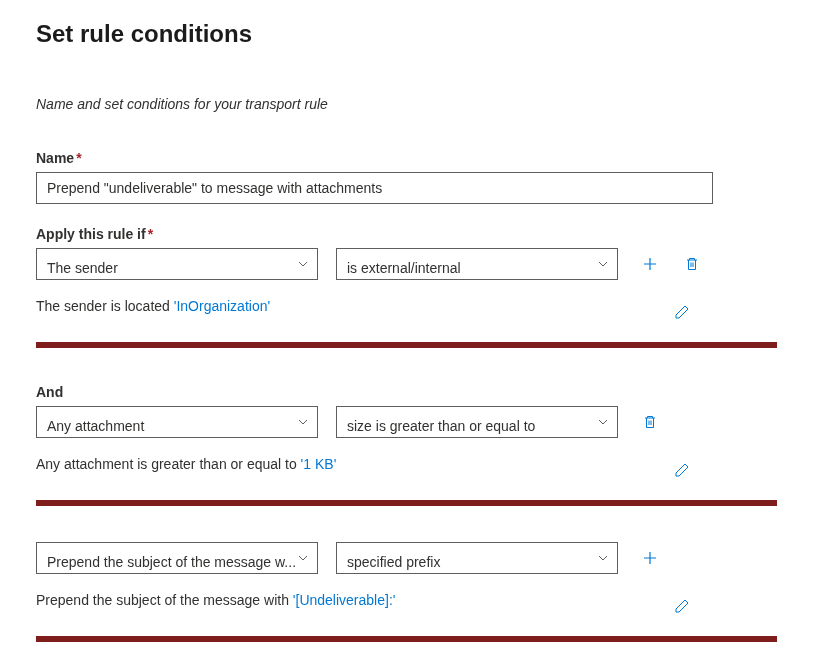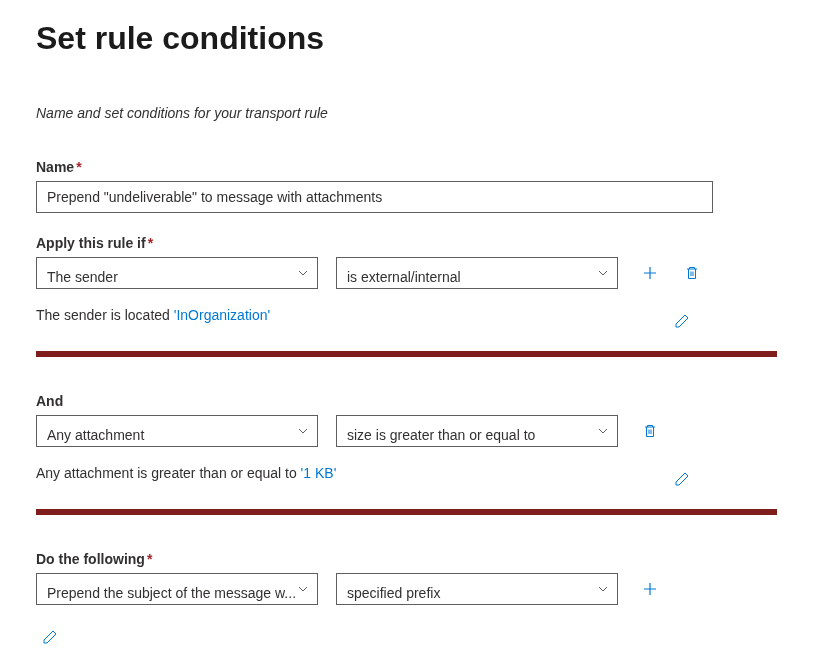--- a/index.html
+++ b/index.html
@@ -4,21 +4,21 @@
   <style>
     * { box-sizing: border-box; margin: 0; padding: 0; }
     body {
       font-family: "Segoe UI", -apple-system, Arial, sans-serif;
       font-size: 14px;
       color: #323130;
       padding: 20px 36px;
       width: 813px;
     }
     h1 {
-      font-size: 32px;
+      font-size: 24px;
       font-weight: 700;
       color: #1b1b1b;
       margin-bottom: 48px;
     }
     .subtitle {
       font-size: 14px;
       color: #323130;
       margin-bottom: 38px;
       font-style: italic;
     }
@@ -212,23 +212,20 @@
     </div>
     <button class="icon-btn">
       <svg width="16" height="16" viewBox="0 0 16 16">
           <path d="M11 2 L14 5 L5 14 L2 14 L2 11 Z" stroke="#0078d4" stroke-width="1" fill="none"></path>
         </svg>
     </button>
   </div>
 </div>
 
 <div class="rule-block">
-  <div class="field-label">
-    <span>Do the following</span><span class="required">*</span>
-  </div>
   <div class="row">
     <div class="select-wrap">
       <div class="select-box">
         <span>Prepend the subject of the message w...</span>
       </div>
       <span class="chev">
         <svg width="12" height="12" viewBox="0 0 12 12">
             <path d="M2 4 L6 8 L10 4" stroke="#605e5c" stroke-width="1" fill="none"></path>
           </svg>
       </span>
@@ -245,19 +242,22 @@
     </div>
     <div class="icons">
       <button class="icon-btn">
         <svg width="16" height="16" viewBox="0 0 16 16">
             <path d="M8 2 V14 M2 8 H14" stroke="#0078d4" stroke-width="1.2"></path>
           </svg>
       </button>
     </div>
   </div>
   <div class="summary-row">
+    <div class="summary-text">
+      <span>Prepend the subject of the message with </span><span class="link-val">'[Undeliverable]:'</span>
+    </div>
     <button class="icon-btn">
       <svg width="16" height="16" viewBox="0 0 16 16">
           <path d="M11 2 L14 5 L5 14 L2 14 L2 11 Z" stroke="#0078d4" stroke-width="1" fill="none"></path>
         </svg>
     </button>
   </div>
 </div>
 
 </body></html>

